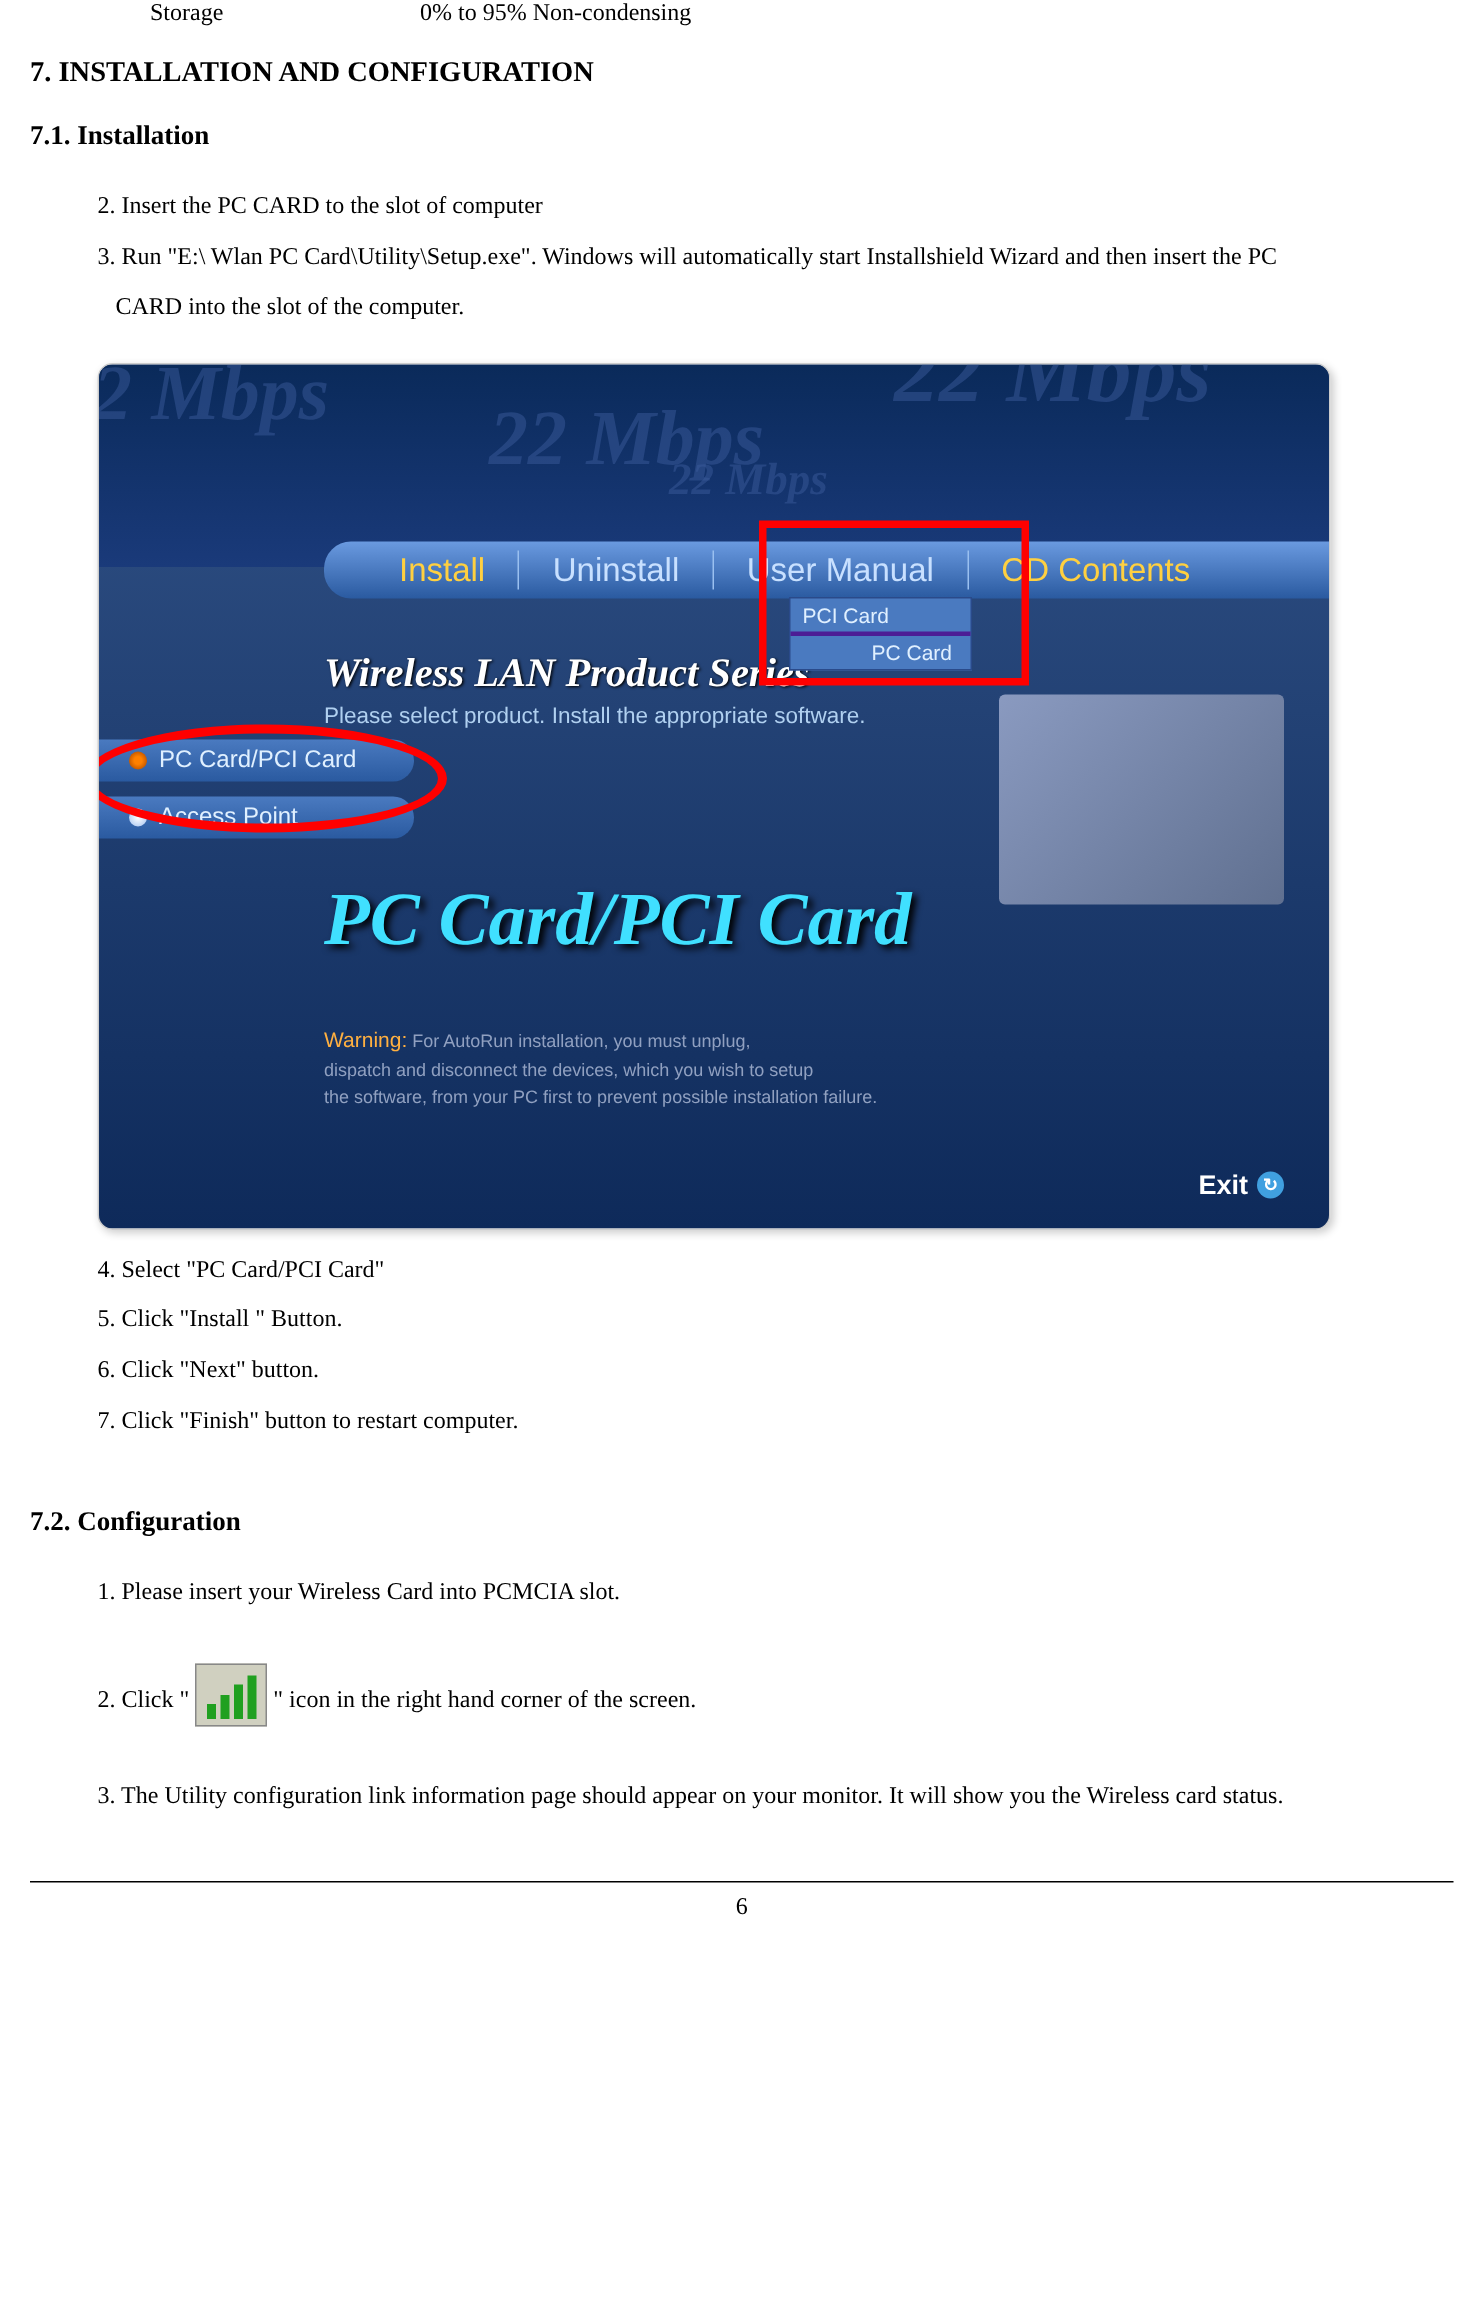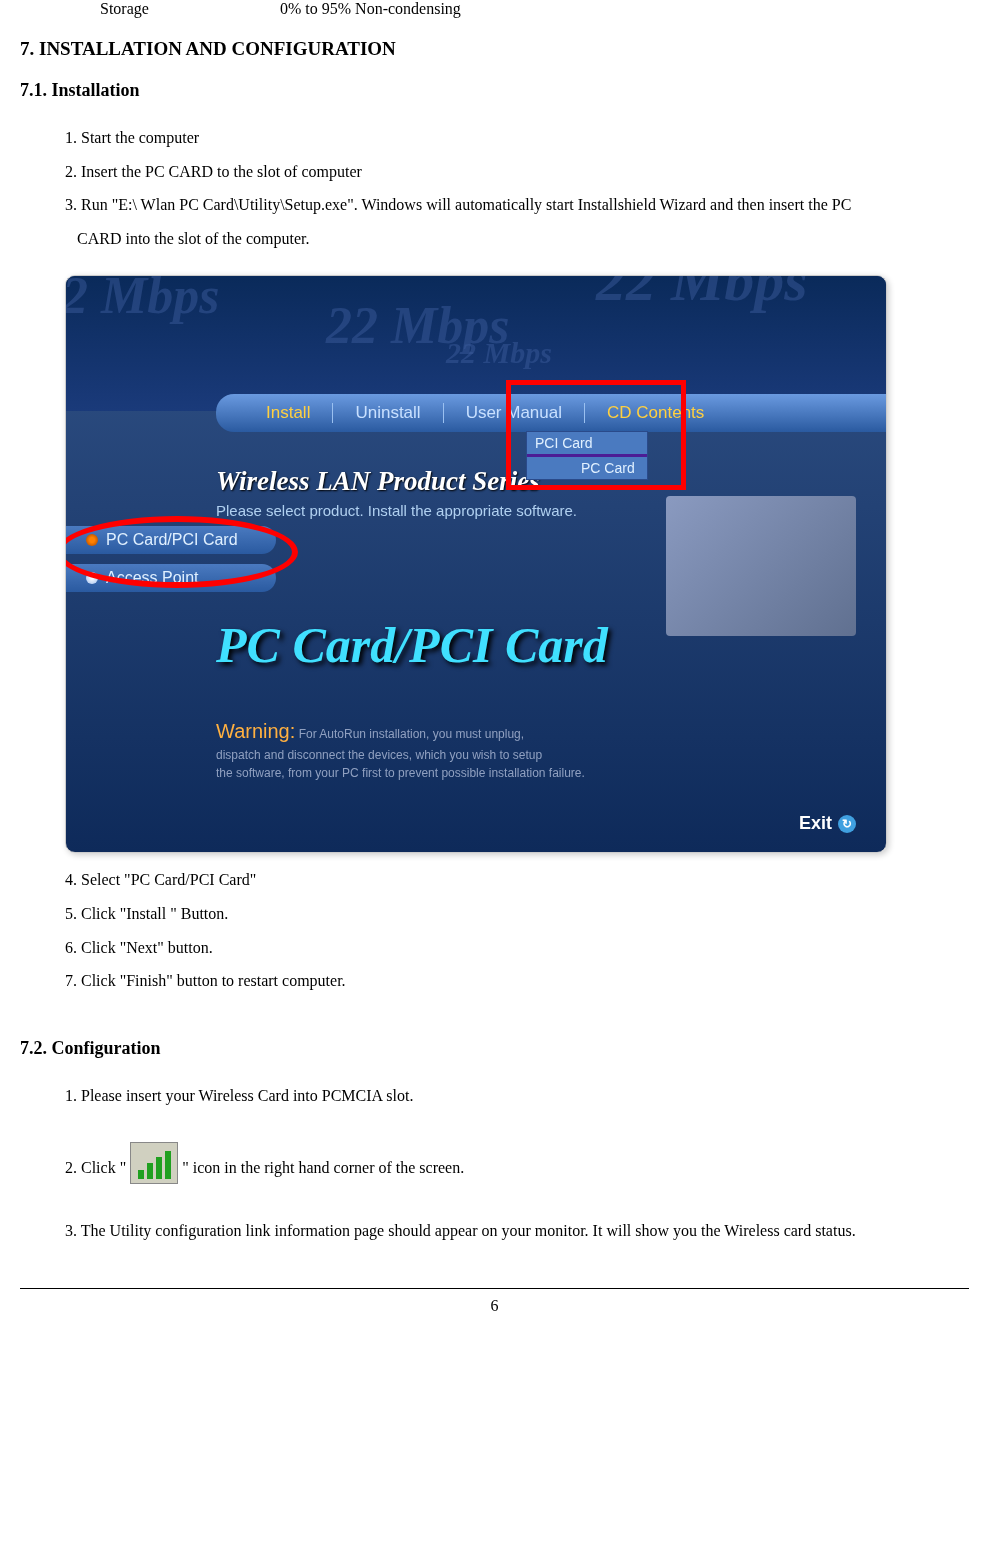--- a/index.html
+++ b/index.html
@@ -71,21 +71,21 @@
       top: 118px;
       right: 0;
       width: 670px;
       height: 38px;
       background: linear-gradient(to bottom, #6a9ae0, #2a5aa0);
       border-radius: 18px 0 0 18px;
       display: flex;
       align-items: center;
       color: #fff;
       font-family: Arial, sans-serif;
-      font-size: 17px;
+      font-size: 22px;
     }
     .nav-item {
       padding: 0 22px;
       border-right: 1px solid #9ac0f0;
     }
     .nav-item.install { color: #ffd040; padding-left: 50px; }
     .nav-item.uninstall { color: #c8e0ff; }
     .nav-item.manual { color: #c8e0ff; }
     .nav-item.cd { color: #ffd040; border-right: none; }
     .red-box-dropdown {
@@ -196,21 +196,21 @@
       position: absolute;
       top: 440px;
       left: 150px;
       font-family: Arial, sans-serif;
       font-size: 12px;
       color: #90a0c0;
       line-height: 1.5;
     }
     .warning-box .warn-label {
       color: #ffb040;
-      font-size: 20px;
+      font-size: 14px;
     }
     .exit-btn {
       position: absolute;
       bottom: 18px;
       right: 30px;
       font-family: Arial, sans-serif;
       font-size: 18px;
       color: #fff;
       font-weight: bold;
       display: flex;
@@ -268,21 +268,20 @@
 <div class="spec-row">
   <span class="spec-label">Storage</span>
   <span>0% to 95% Non-condensing</span>
 </div>
 
 <h2>7. INSTALLATION AND CONFIGURATION</h2>
 
 <h3>7.1. Installation</h3>
 
 <div class="list-body">
-  <div>1. Start the computer</div>
   <div>2. Insert the PC CARD to the slot of computer</div>
   <div>3. Run "E:\ Wlan PC Card\Utility\Setup.exe". Windows will automatically start Installshield Wizard and then insert the PC</div>
   <div class="indent">CARD into the slot of the computer.</div>
 </div>
 
 <div class="installer-box">
   <div class="installer-top">
     <div class="mbps-text mb1">22 Mbps</div>
     <div class="mbps-text mb2">22 Mbps</div>
     <div class="mbps-text mb3">22 Mbps</div>

